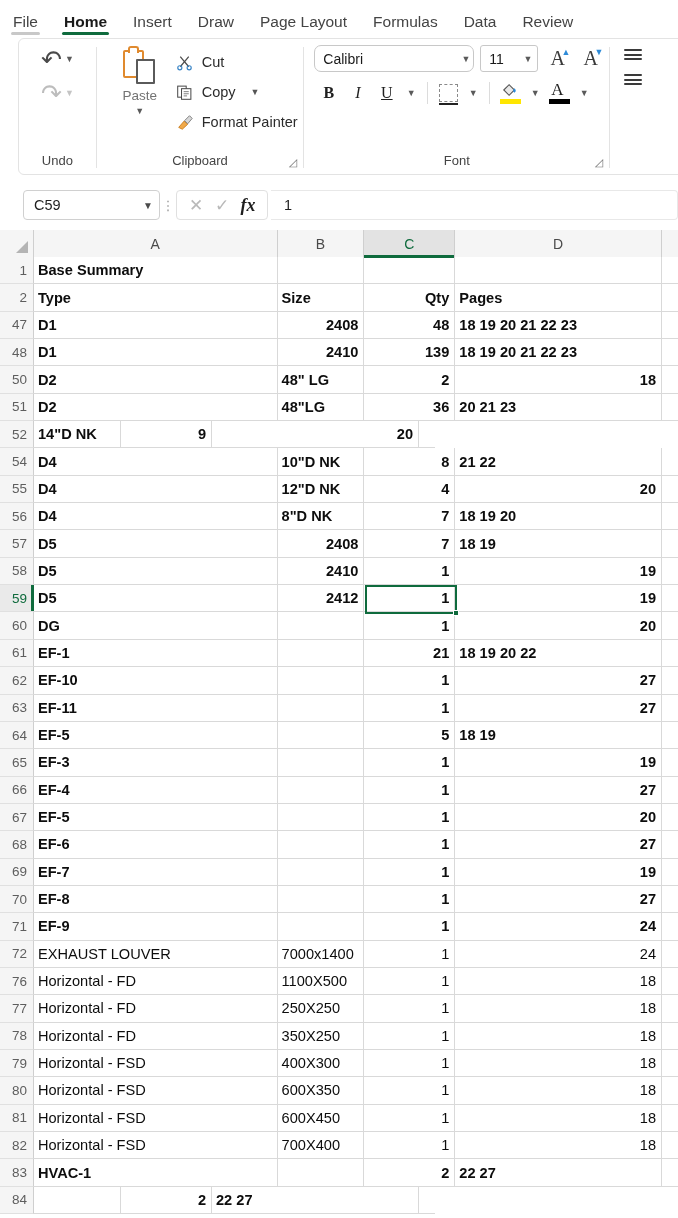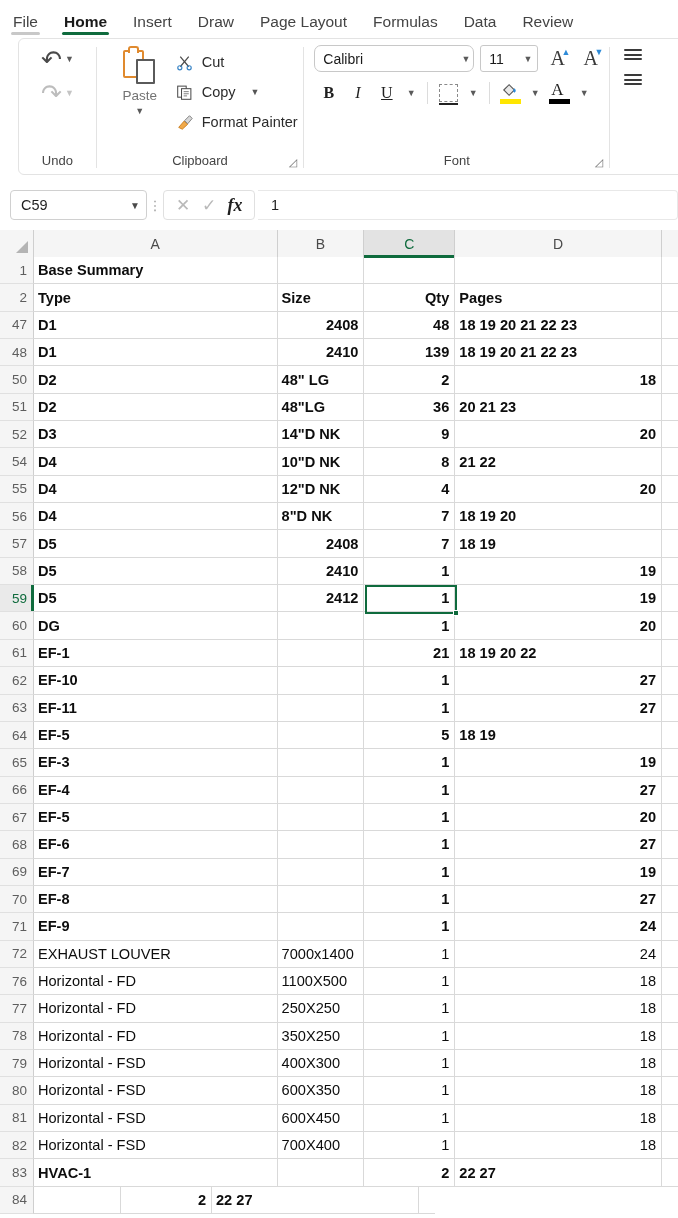--- a/index.html
+++ b/index.html
@@ -130,21 +130,21 @@
 
   
   .g-align { width: 80px; }
   .g-align .rgroup-body { flex-direction: column; padding-left: 14px; gap: 14px; padding-top: 10px; }
   .align-ico { display: flex; flex-direction: column; gap: 2.5px; width: 18px; }
   .align-ico i { display:block; height: 2px; background: #3a3a3a; border-radius:1px; }
 
   
   .fbar {
     position: absolute; left: 0; top: 183px; width: 678px; height: 44px;
-    background: #ffffff; display: flex; align-items: center; padding-left: 10px; gap: 0px;
+    background: #ffffff; display: flex; align-items: center; padding-left: 23px; gap: 0px;
   }
   .namebox {
     width: 137px; height: 30px; border: 1px solid #d0d0d0; border-radius: 4px;
     display: flex; align-items: center; padding: 0 6px 0 10px; background: #fff;
   }
   .namebox .val { flex: 1; font-size: 14.5px; color: #1f1f1f; }
   .nb-caret { font-size: 10px; color: #4a4a4a; }
   .dots { width: 16px; text-align:center; color:#9a9a9a; font-size: 13px; letter-spacing:0; line-height:1; }
   .fxgroup {
     height: 30px; border: 1px solid #e0e0e0; border-radius: 4px; background: #fff;
@@ -447,21 +447,20 @@
         <div class="row">
           <div class="rh">51</div>
           <div class="cell cA bold">D2</div>
           <div class="cell cB bold">48"LG</div>
           <div class="cell cC r bold">36</div>
           <div class="cell cD bold">20  21  23</div>
           <div class="cell cE"></div>
         </div>
         <div class="row">
           <div class="rh">52</div>
-          <div class="cell cA bold">D3</div>
           <div class="cell cB bold">14"D NK</div>
           <div class="cell cC r bold">9</div>
           <div class="cell cD r bold">20</div>
           <div class="cell cE"></div>
         </div>
         <div class="row">
           <div class="rh">54</div>
           <div class="cell cA bold">D4</div>
           <div class="cell cB bold">10"D NK</div>
           <div class="cell cC r bold">8</div>

